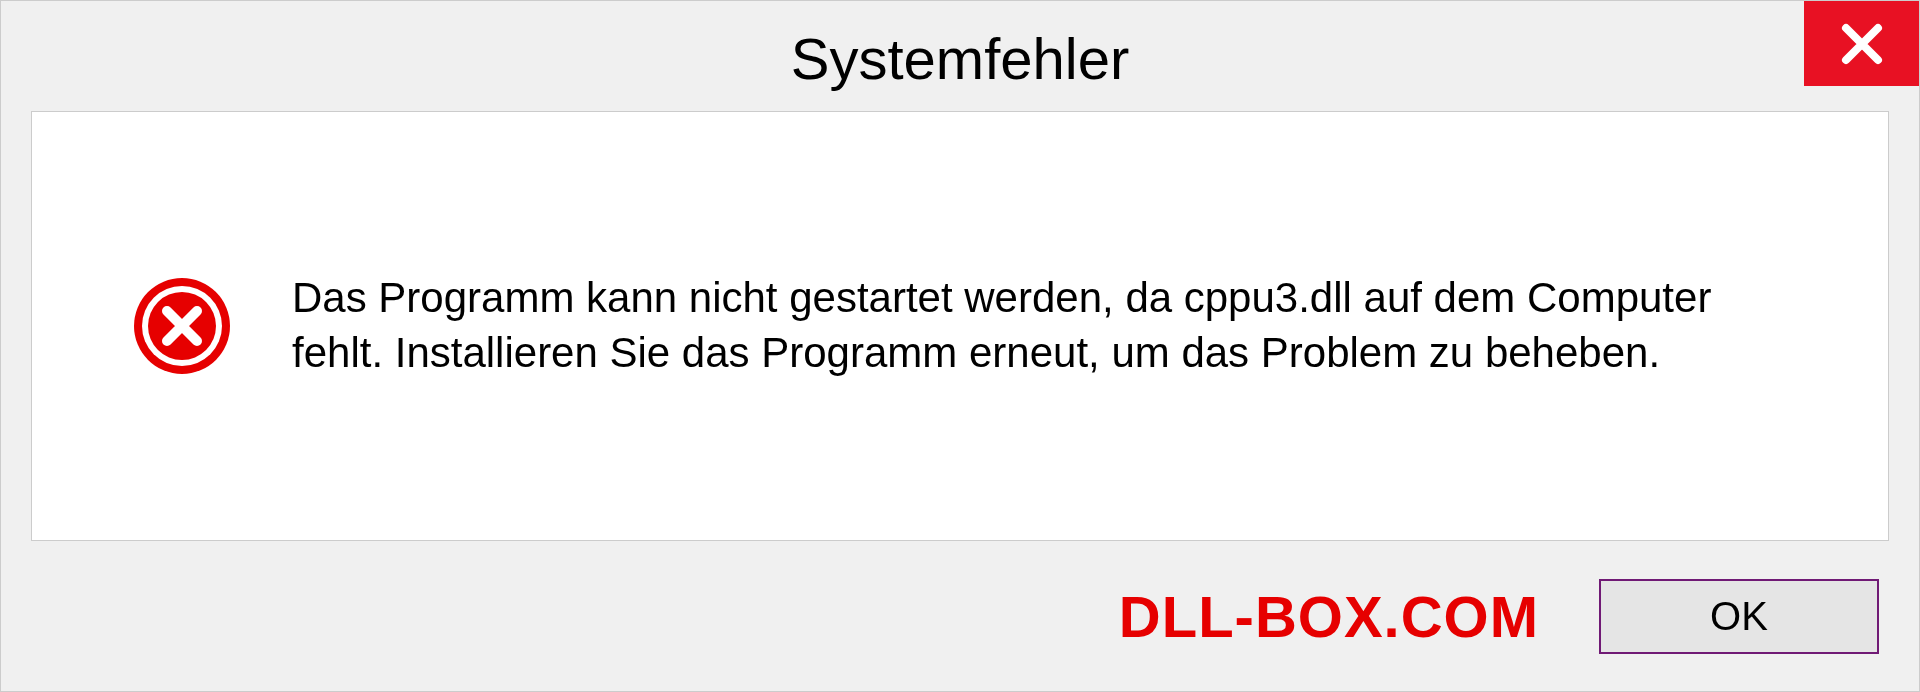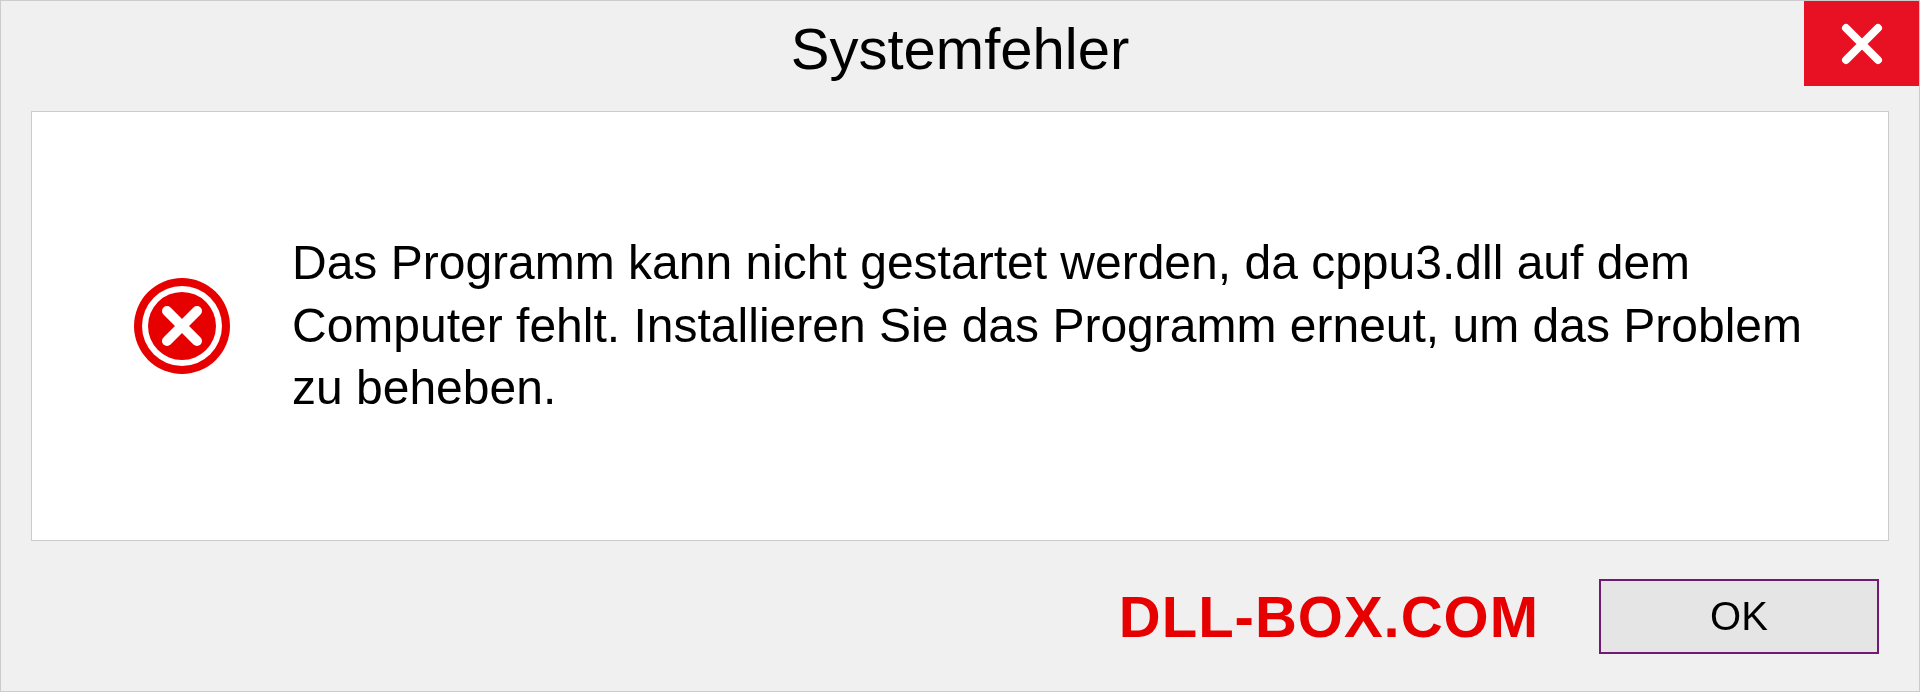--- a/index.html
+++ b/index.html
@@ -22,21 +22,21 @@
       position: relative;
       display: flex;
       flex-direction: column;
     }
     .titlebar {
       display: flex;
       align-items: flex-start;
       justify-content: center;
       position: relative;
       height: 110px;
-      padding-top: 10px;
+      padding-top: 20px;
     }
     .title {
       font-size: 58px;
       font-weight: 400;
       color: #000;
       text-align: center;
       margin-top: 4px;
     }
     .close-btn {
       position: absolute;
@@ -63,21 +63,21 @@
       align-items: center;
       padding: 60px 80px 60px 100px;
       gap: 60px;
     }
     .error-icon {
       flex-shrink: 0;
       width: 100px;
       height: 100px;
     }
     .message {
-      font-size: 48px;
+      font-size: 42px;
       line-height: 1.3;
       color: #000;
       font-weight: 400;
     }
     .footer {
       display: flex;
       align-items: center;
       justify-content: flex-end;
       padding: 0 40px 30px 22px;
       gap: 60px;

